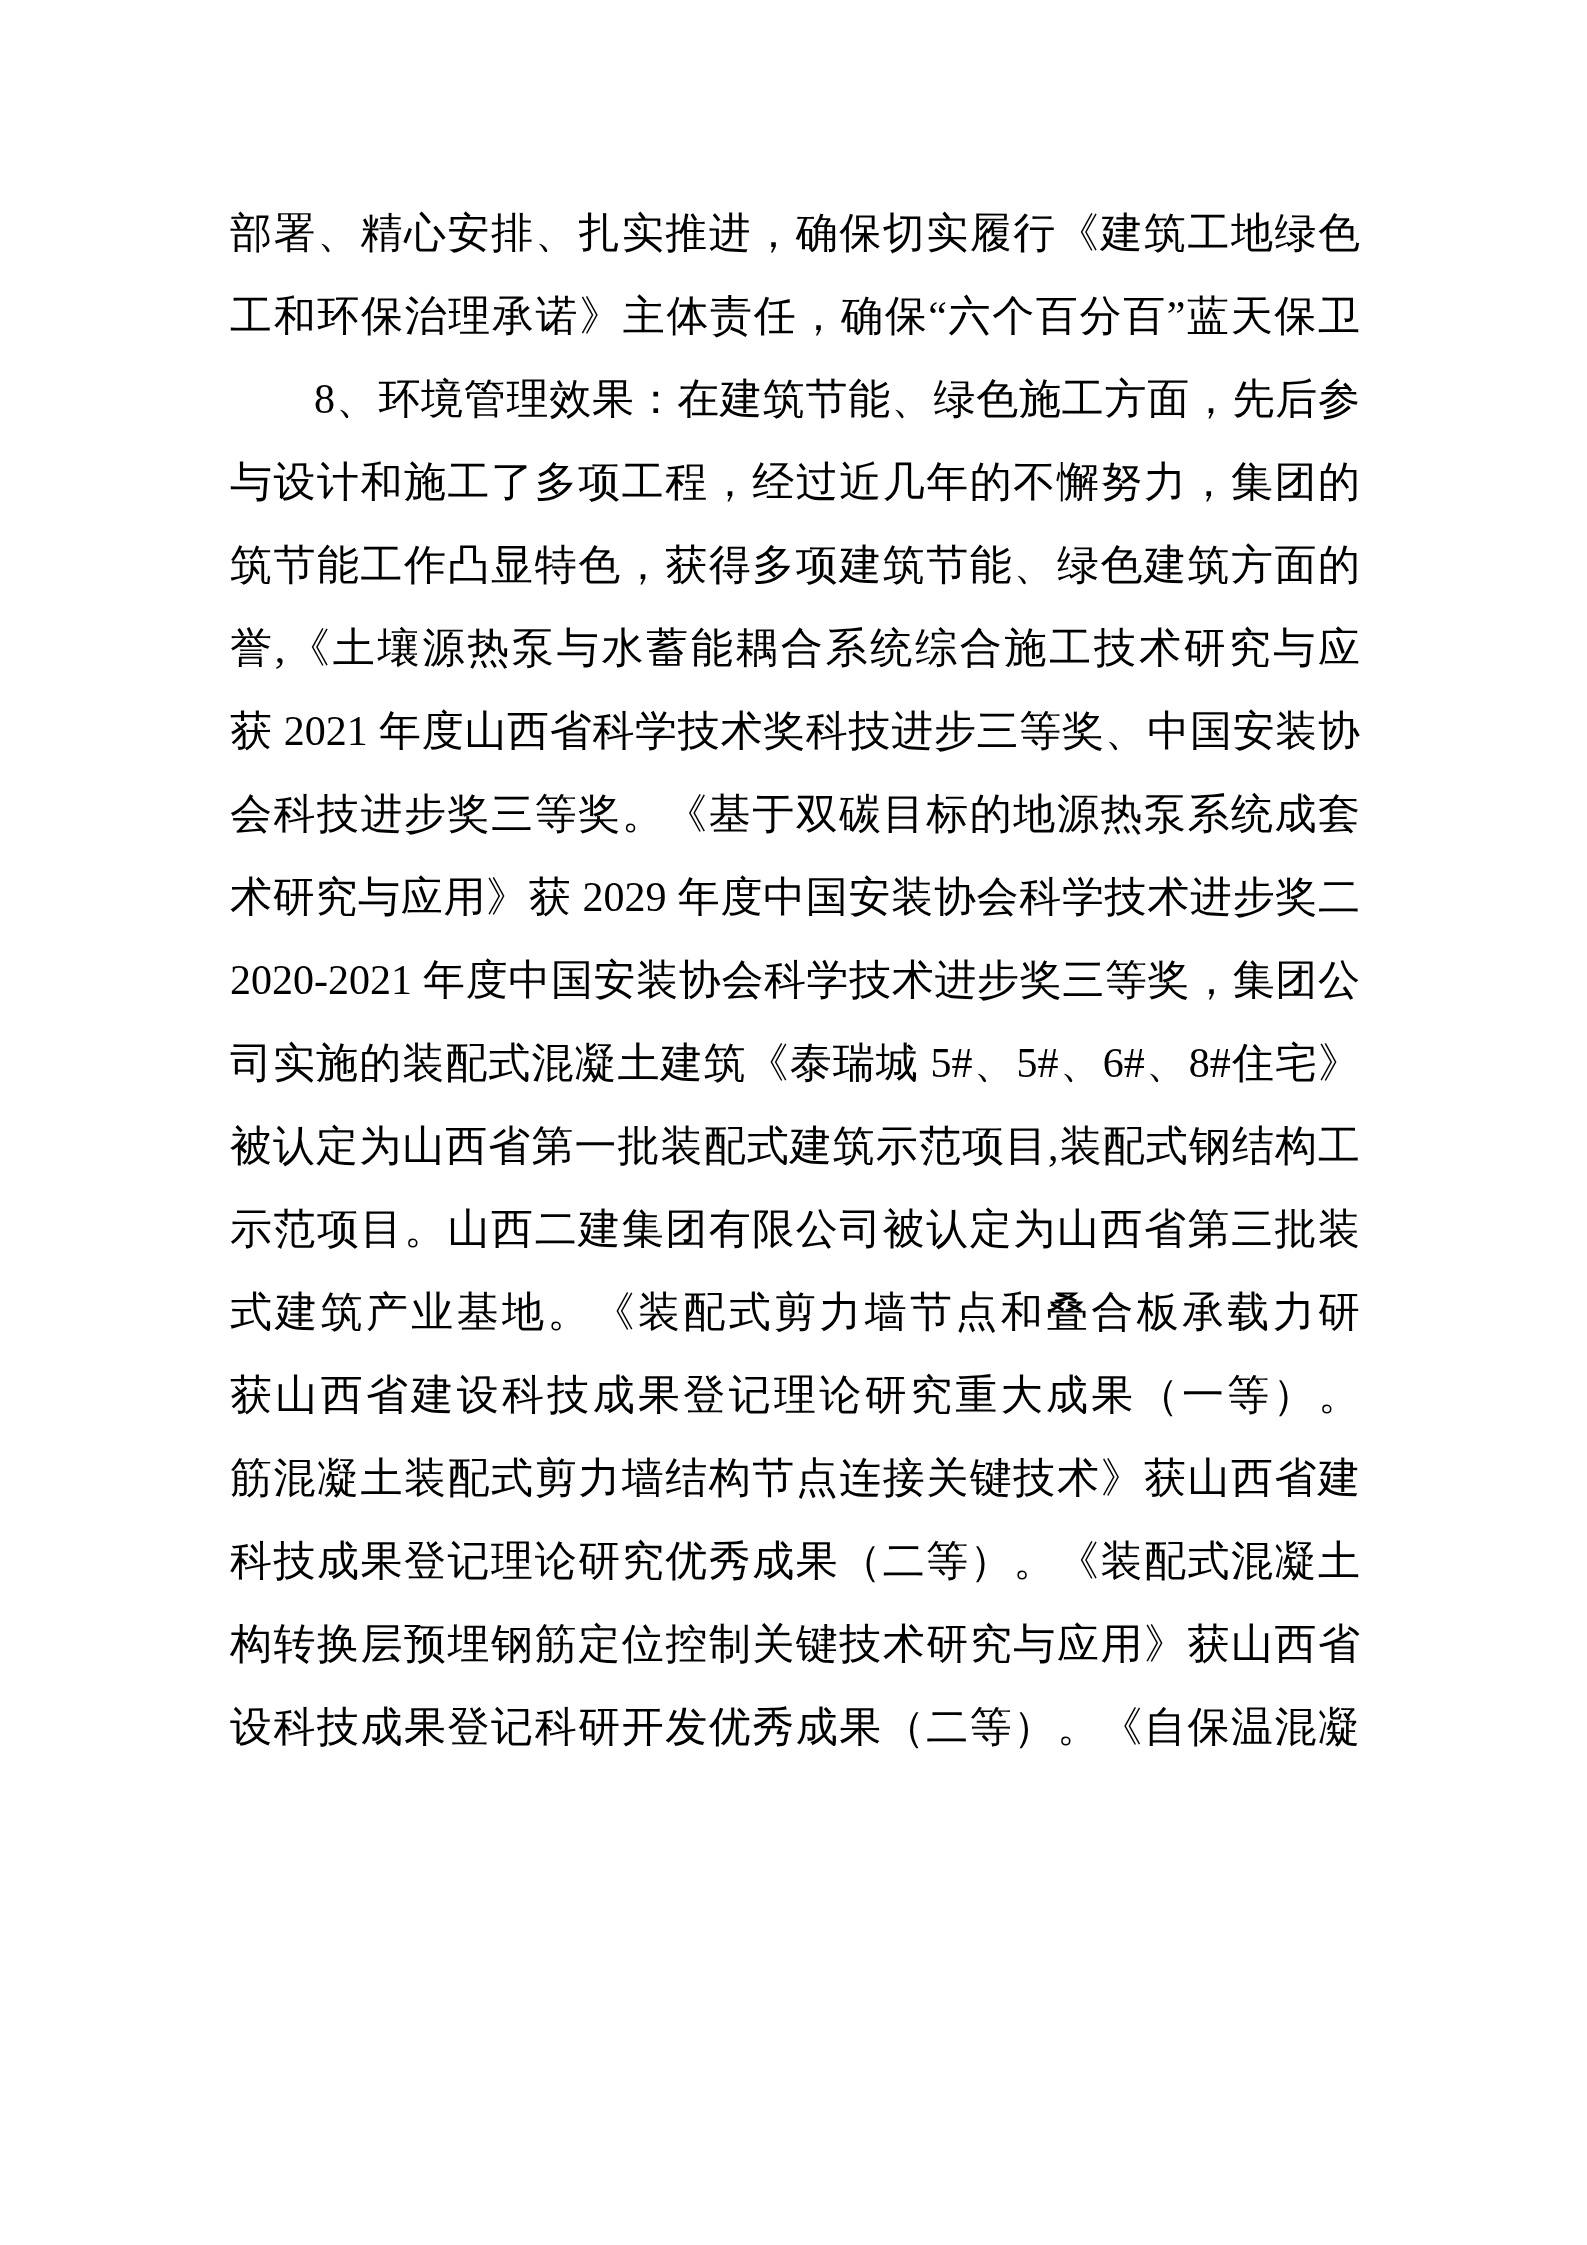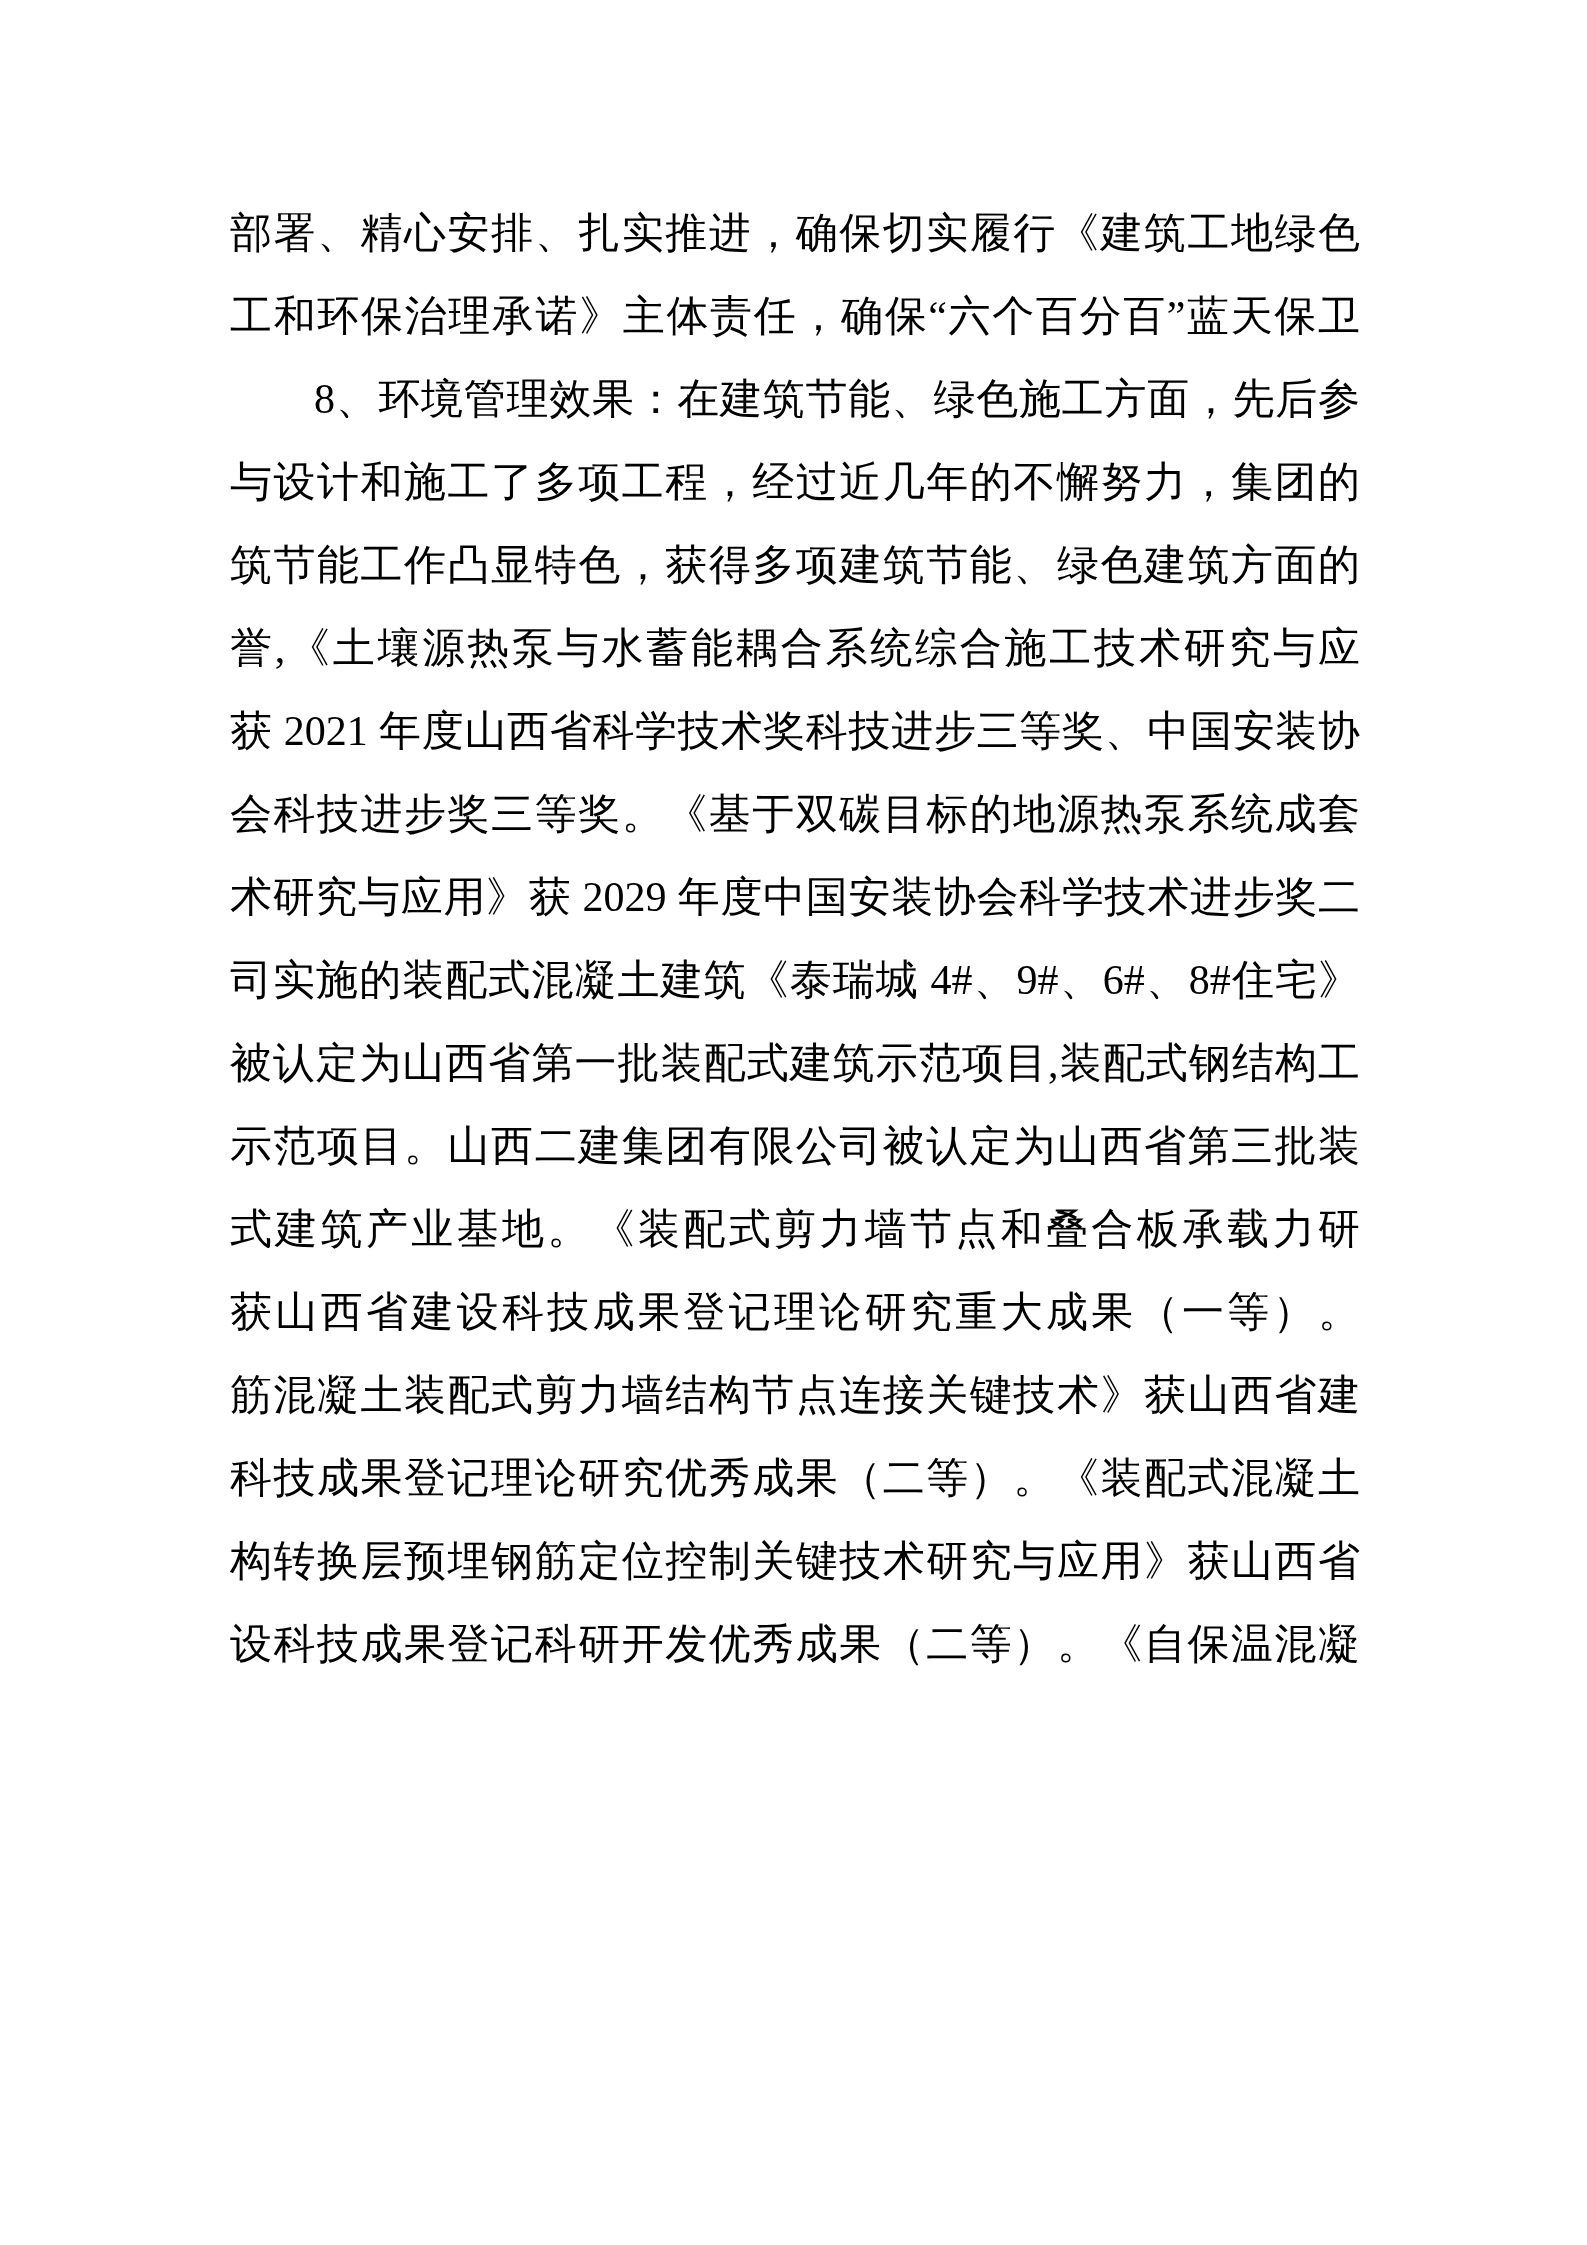--- a/index.html
+++ b/index.html
@@ -46,21 +46,22 @@
   <div class="text-block">
     <div class="line justify">部署、精心安排、扎实推进，确保切实履行《建筑工地绿色施</div>
     <div class="line justify">工和环保治理承诺》主体责任，确保“六个百分百”蓝天保卫战，</div>
     <div class="line justify indent">8、环境管理效果：在建筑节能、绿色施工方面，先后参</div>
     <div class="line justify">与设计和施工了多项工程，经过近几年的不懈努力，集团的建</div>
     <div class="line justify">筑节能工作凸显特色，获得多项建筑节能、绿色建筑方面的荣</div>
     <div class="line justify">誉,《土壤源热泵与水蓄能耦合系统综合施工技术研究与应用》</div>
     <div class="line justify">获 2021 年度山西省科学技术奖科技进步三等奖、中国安装协</div>
     <div class="line justify">会科技进步奖三等奖。《基于双碳目标的地源热泵系统成套技</div>
     <div class="line justify">术研究与应用》获 2029 年度中国安装协会科学技术进步奖二</div>
-    <div class="line justify">司实施的装配式混凝土建筑《泰瑞城 4#、9#、6#、8#住宅》</div>
+    <div class="line justify">2020-2021 年度中国安装协会科学技术进步奖三等奖，集团公</div>
+    <div class="line justify">司实施的装配式混凝土建筑《泰瑞城 5#、5#、6#、8#住宅》</div>
     <div class="line justify">被认定为山西省第一批装配式建筑示范项目,装配式钢结构工</div>
     <div class="line justify">示范项目。山西二建集团有限公司被认定为山西省第三批装配</div>
     <div class="line justify">式建筑产业基地。《装配式剪力墙节点和叠合板承载力研究》</div>
     <div class="line justify">获山西省建设科技成果登记理论研究重大成果（一等）。《钢</div>
     <div class="line justify">筋混凝土装配式剪力墙结构节点连接关键技术》获山西省建设</div>
     <div class="line justify">科技成果登记理论研究优秀成果（二等）。《装配式混凝土结</div>
     <div class="line justify">构转换层预埋钢筋定位控制关键技术研究与应用》获山西省建</div>
     <div class="line justify">设科技成果登记科研开发优秀成果（二等）。《自保温混凝土</div>
   </div>
 </div>

